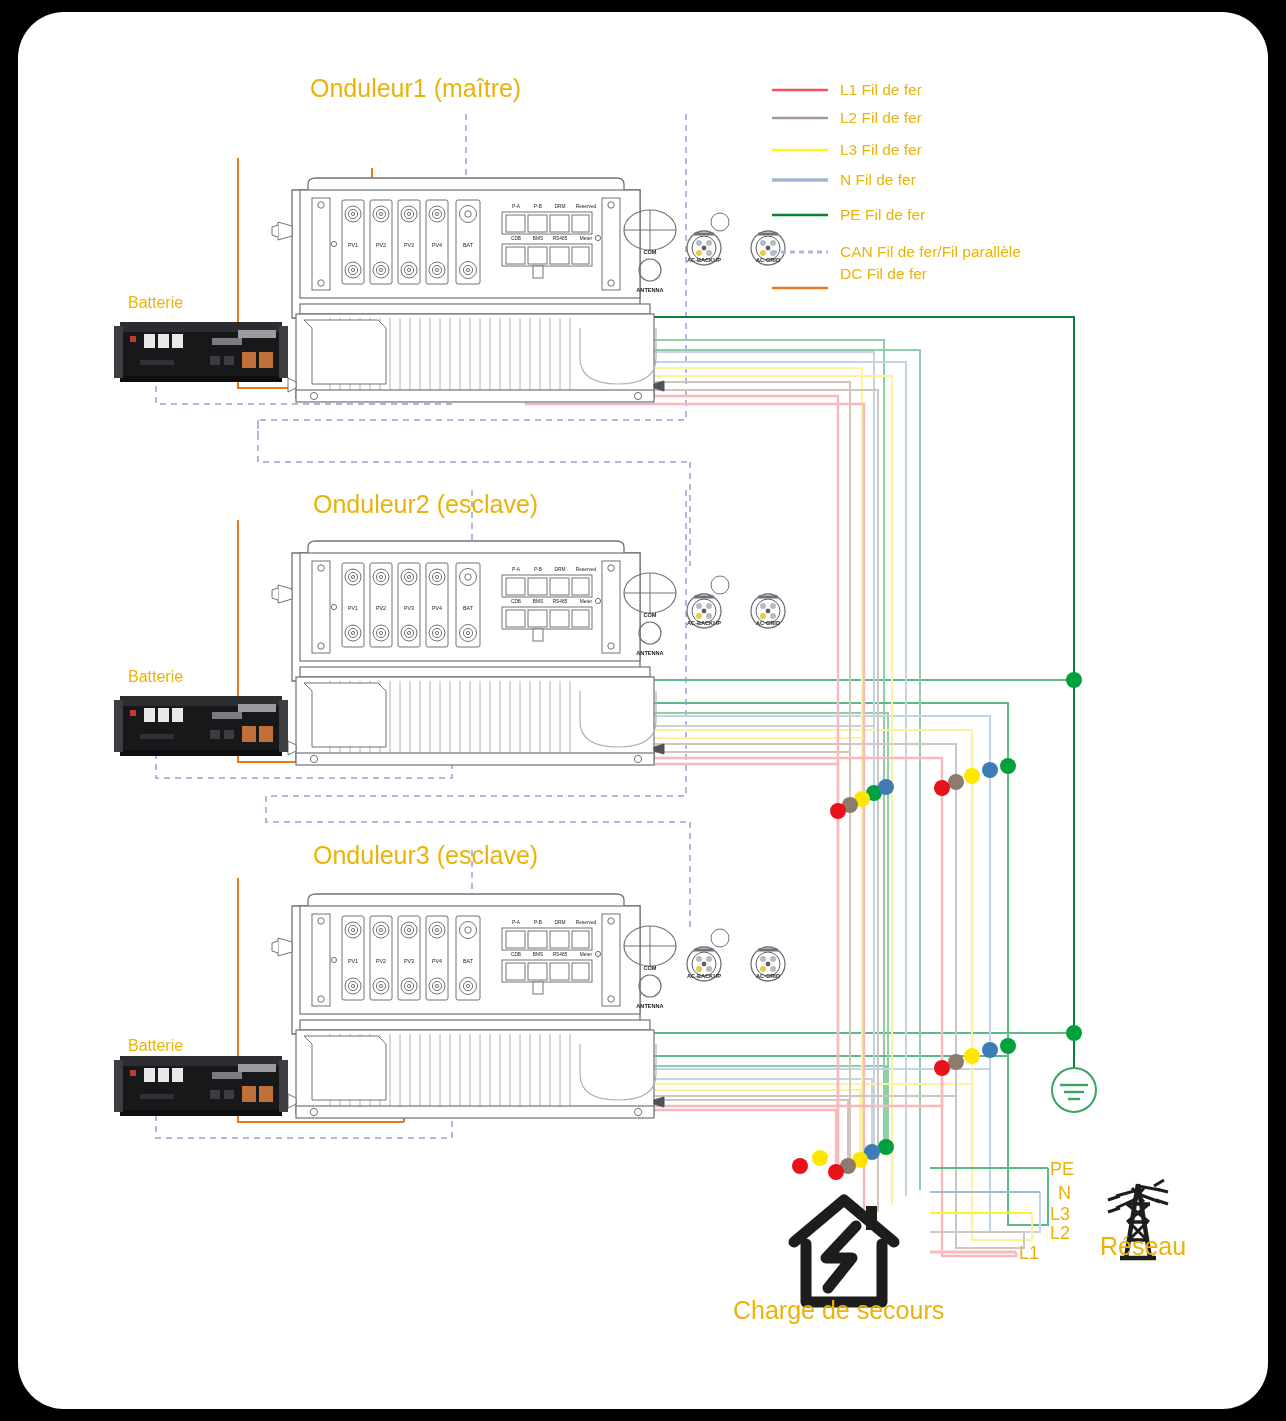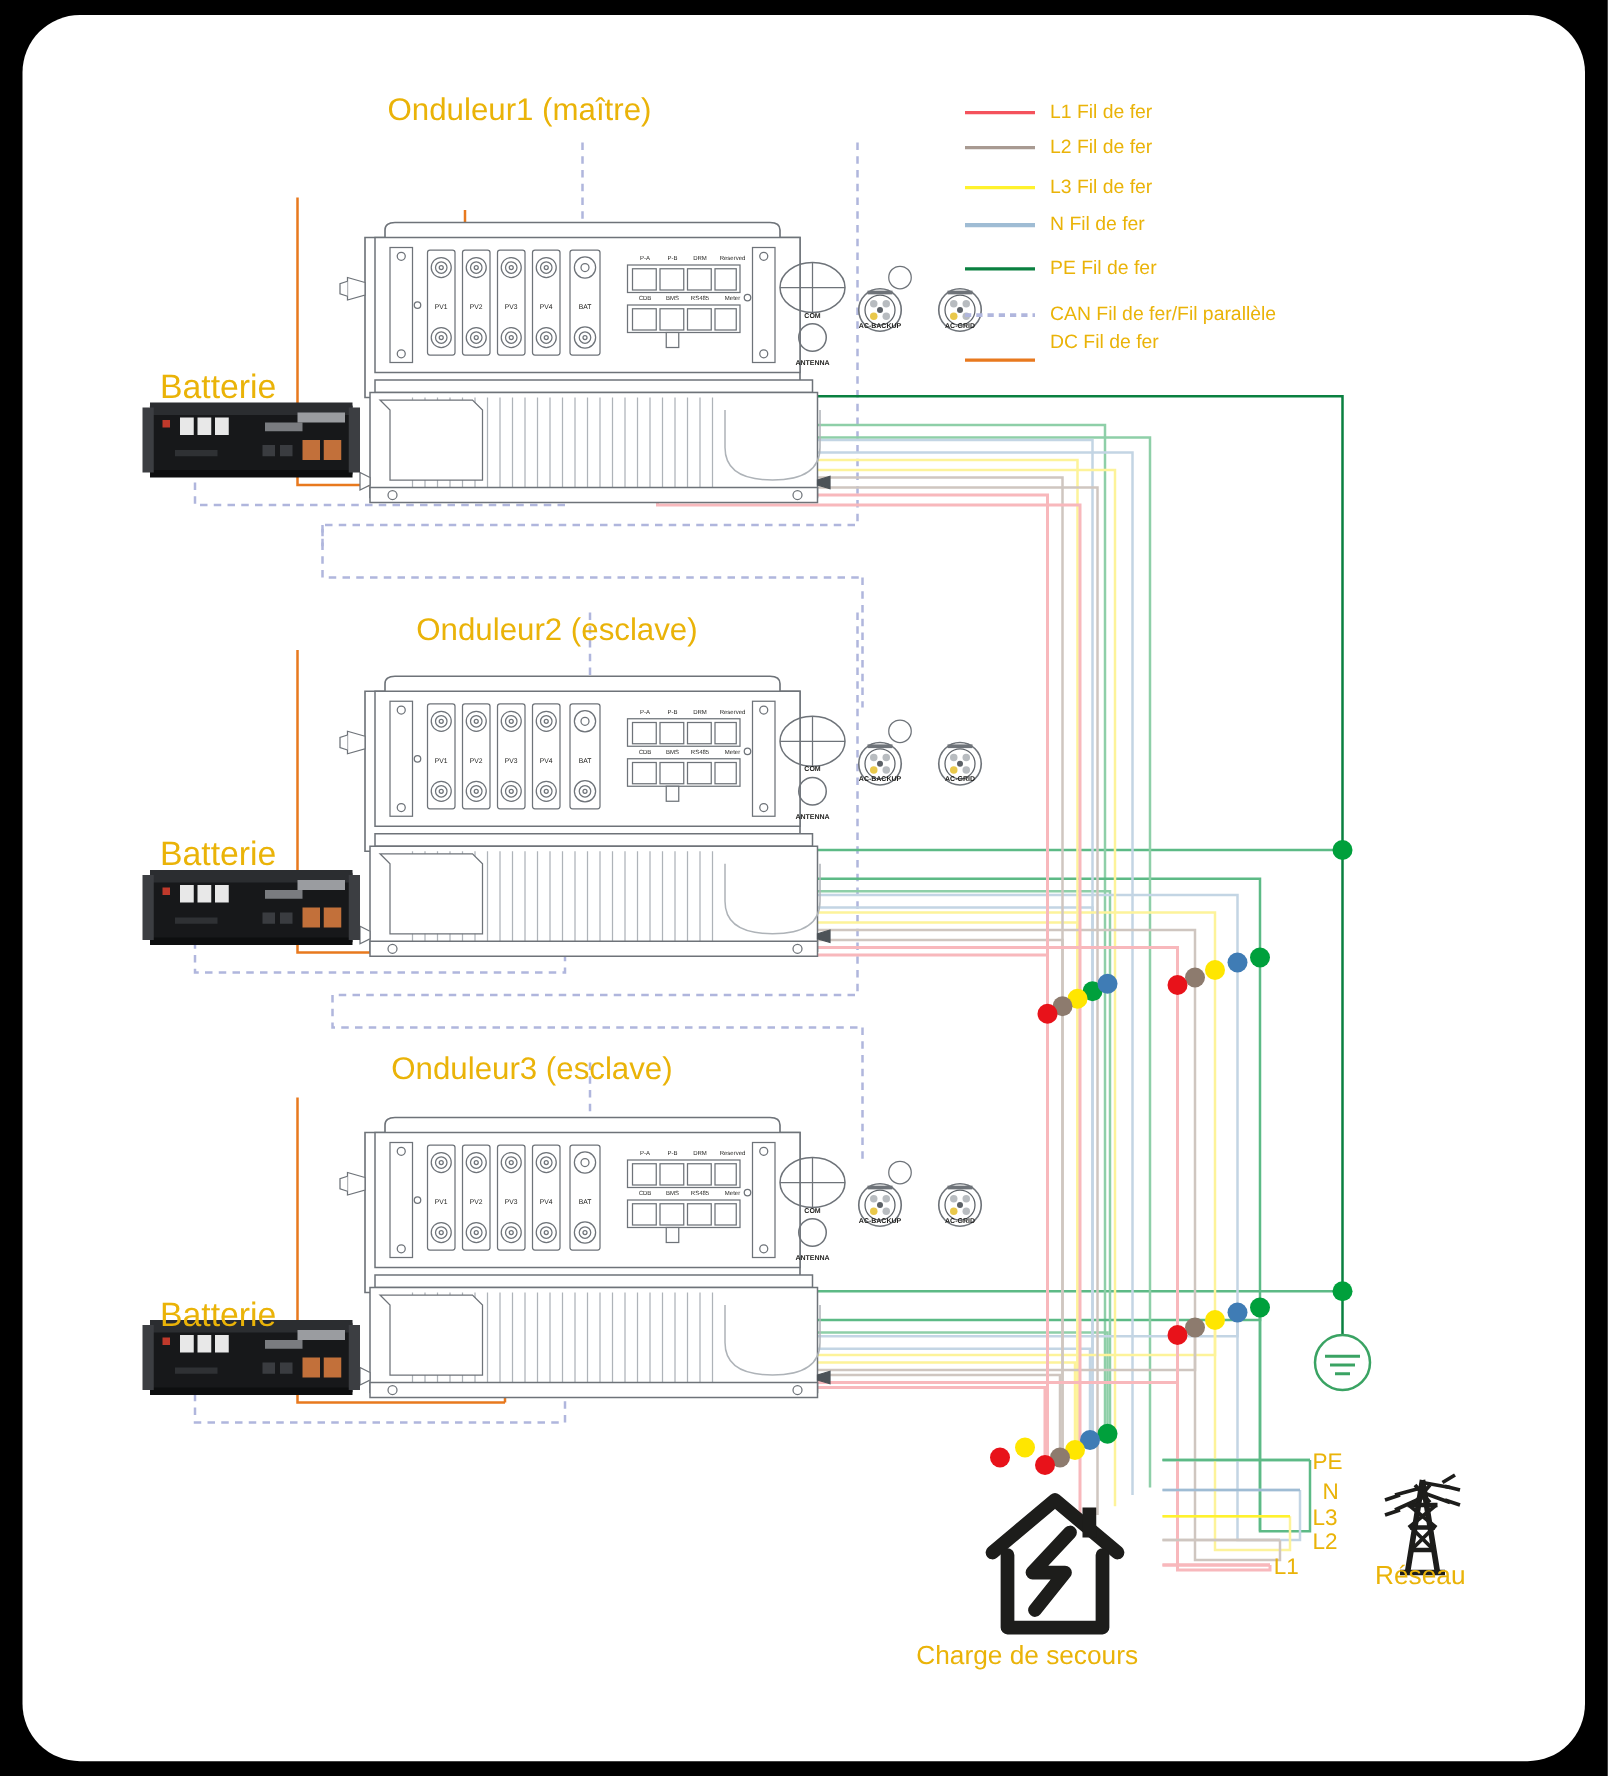--- a/index.html
+++ b/index.html
@@ -2,24 +2,24 @@
 <html><head>
 <meta charset="utf-8">
 <style>
   html,body{margin:0;padding:0;background:#000;}
   body{width:1286px;height:1421px;font-family:"Liberation Sans",sans-serif;overflow:hidden;}
   #panel{position:absolute;left:18px;top:12px;width:1250px;height:1397px;background:#fff;border-radius:46px;}
   #stage{position:absolute;left:0;top:0;width:1286px;height:1421px;}
   svg{position:absolute;left:0;top:0;}
   .lbl{position:absolute;color:#eab308;white-space:nowrap;}
   .title{font-size:25px;}
-  .batt-lbl{font-size:27px;}
+  .batt-lbl{font-size:16px;}
   .leg{font-size:15.5px;}
   .gl{font-size:18px;}
-  .big{font-size:21px;margin-top:17px;}
+  .big{font-size:25px;}
   .ctr{text-align:center;}
 </style>
 </head>
 <body>
 
 <div id="panel"></div>
 <div id="stage">
 
 <svg width="1286" height="1421" viewBox="0 0 1286 1421">
   <defs>
@@ -434,21 +434,21 @@
     <line x1="772" y1="118" x2="828" y2="118" stroke="#a89a92" stroke-width="2.6"></line>
     <line x1="772" y1="150" x2="828" y2="150" stroke="#fff22d" stroke-width="2.6"></line>
     <line x1="772" y1="180" x2="828" y2="180" stroke="#9fbcd4" stroke-width="3.4"></line>
     <line x1="772" y1="215" x2="828" y2="215" stroke="#0a8040" stroke-width="2.6"></line>
     <line x1="772" y1="252" x2="828" y2="252" stroke="#b0b6dd" stroke-width="3" stroke-dasharray="5 4"></line>
     <line x1="772" y1="288" x2="828" y2="288" stroke="#e8791e" stroke-width="2.6"></line>
   </g>
 </svg>
 
 <div class="lbl title" style="left:310px;top:74px;">Onduleur1 (maître)</div>
-<div class="lbl title" style="left:313px;top:490px;margin-left:20px;">Onduleur2 (esclave)</div>
+<div class="lbl title" style="left:313px;top:490px;">Onduleur2 (esclave)</div>
 <div class="lbl title" style="left:313px;top:841px;">Onduleur3 (esclave)</div>
 
 <div class="lbl batt-lbl" style="left:128px;top:294px;">Batterie</div>
 <div class="lbl batt-lbl" style="left:128px;top:668px;">Batterie</div>
 <div class="lbl batt-lbl" style="left:128px;top:1037px;">Batterie</div>
 
 <div class="lbl leg" style="left:840px;top:81px;">L1 Fil de fer</div>
 <div class="lbl leg" style="left:840px;top:109px;">L2 Fil de fer</div>
 <div class="lbl leg" style="left:840px;top:141px;">L3 Fil de fer</div>
 <div class="lbl leg" style="left:840px;top:171px;">N Fil de fer</div>

